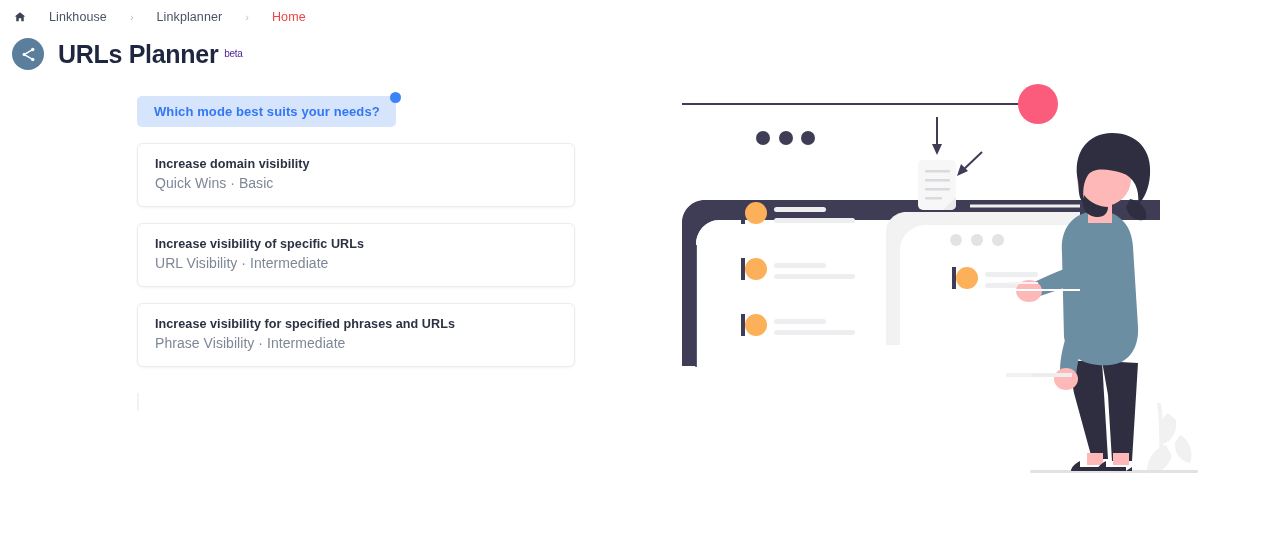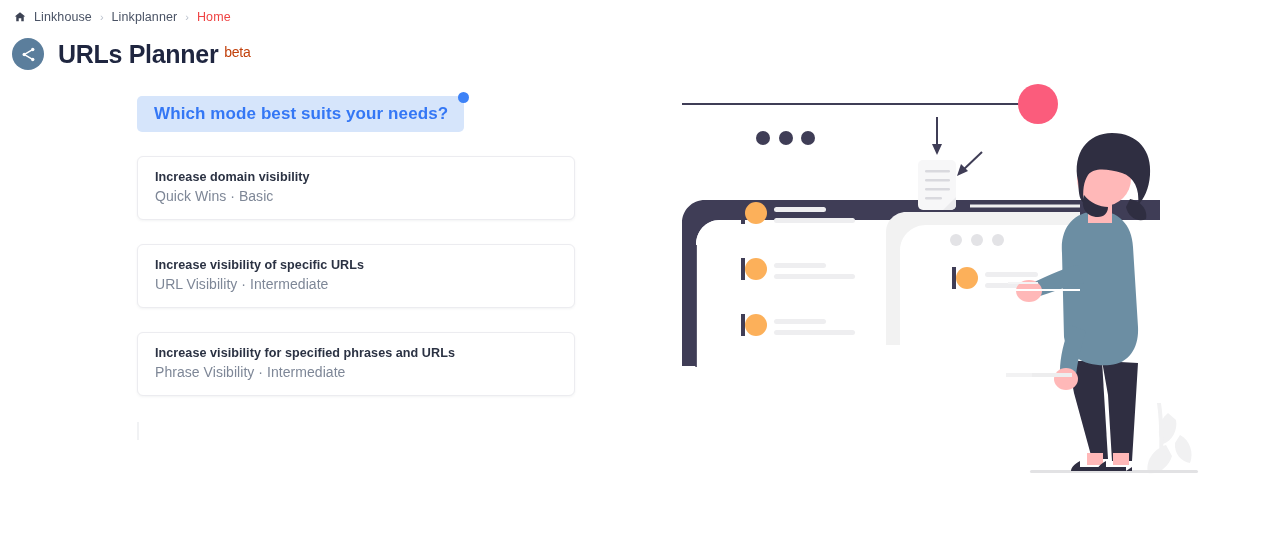--- a/index.html
+++ b/index.html
@@ -7,21 +7,21 @@
     margin: 0; padding: 0;
     width: 1288px; height: 549px;
     background: #ffffff;
     font-family: "Liberation Sans", sans-serif;
     overflow: hidden;
   }
 
   
   .breadcrumb {
     display: flex; align-items: center;
-    gap: 8px;
+    gap: 23px;
     padding: 7px 12px 0 14px;
     font-size: 12.5px;
     color: #5b6373;
     height: 27px;
   }
   .bc-home-icon { display: inline-flex; align-items: center; color: #3d4354; }
   .bc-link { color: #4a5365; text-decoration: none; letter-spacing: .1px; }
   .bc-sep { color: #b9c0cc; font-size: 11px; display: inline-flex; align-items: center; }
   .bc-current { color: #ef4444; letter-spacing: .1px; }
 
@@ -36,61 +36,61 @@
     width: 32px; height: 32px; border-radius: 50%;
     background: #5b7e9c;
     display: flex; align-items: center; justify-content: center;
     flex: 0 0 auto;
   }
   .page-title {
     font-size: 25px; font-weight: bold; color: #1f2640;
     letter-spacing: -.3px;
   }
   .beta-tag {
-    font-size: 14px; color: #c2410c; font-weight: normal;
+    font-size: 10px; color: #4c1d95; font-weight: normal;
     margin-left: 6px; position: relative; top: -6px;
   }
 
   
   .main {
     position: relative;
     width: 1288px; height: 470px;
   }
 
   
   .left-col {
     position: absolute;
     left: 137px; top: 21px;
     width: 438px;
   }
   .tooltip {
     position: relative;
     display: inline-block;
     background: #d6e5fb;
     color: #3477f5;
-    font-size: 17px;
+    font-size: 13px;
     font-weight: bold;
     padding: 8px 16px 8px 17px;
     border-radius: 5px;
     letter-spacing: .1px;
   }
   .tooltip-dot {
     position: absolute;
     right: -5px; top: -4px;
     width: 11px; height: 11px;
     border-radius: 50%;
     background: #3d82f7;
   }
   .card {
     background: #ffffff;
     border: 1px solid #ececf0;
     border-radius: 6px;
     box-shadow: 0 1px 3px rgba(23,30,48,.055);
     padding: 13px 16px 15px 17px;
-    margin-top: 24px;
+    margin-top: 16px;
     width: 438px;
     cursor: pointer;
   }
   .card:first-of-type { margin-top: 15px; }
   .card-title {
     font-size: 12.6px; font-weight: bold; color: #2b3243;
     letter-spacing: .05px;
     margin-bottom: 4px;
   }
   .card-sub {

